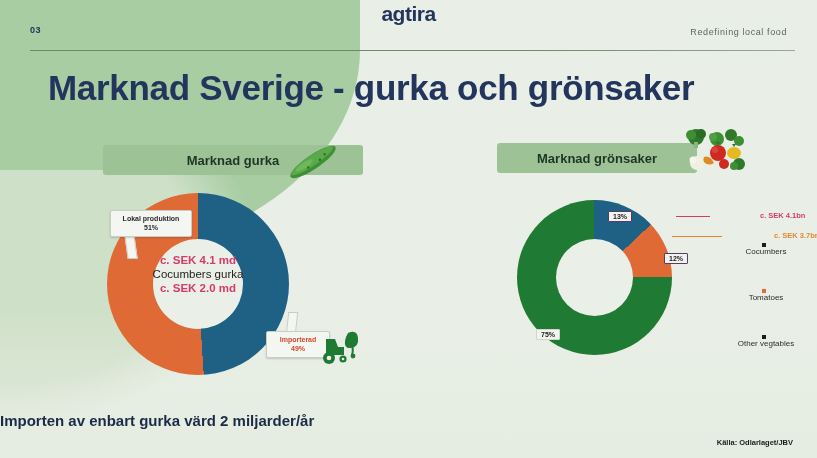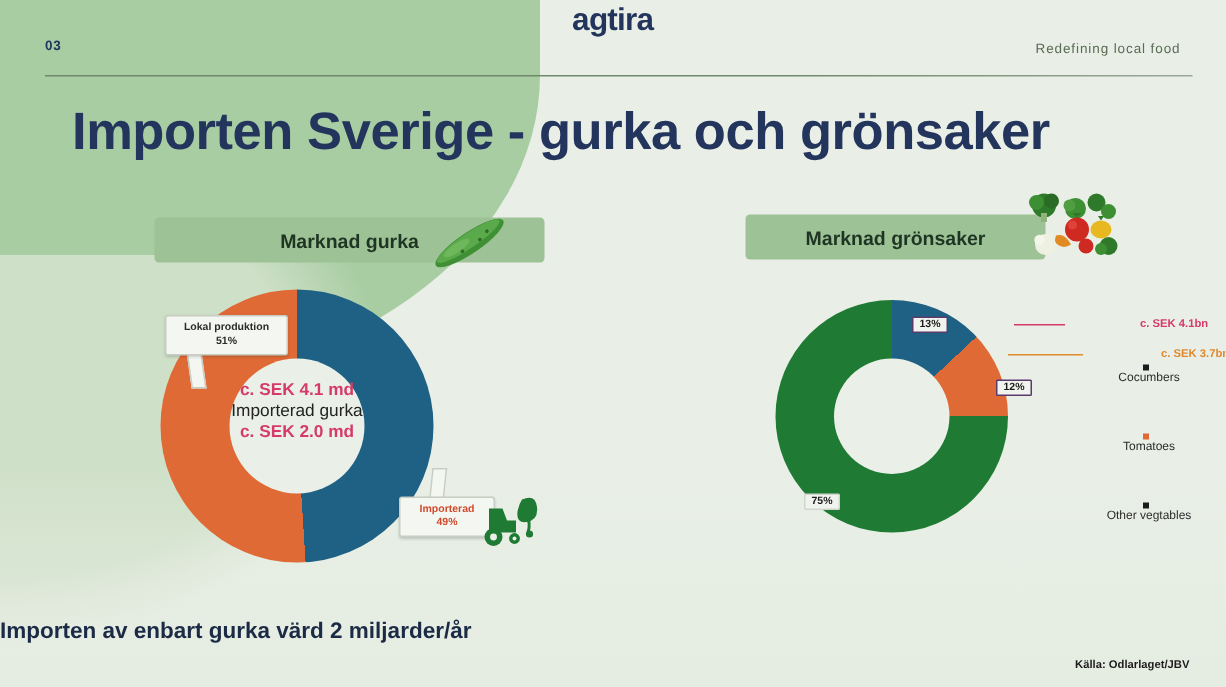--- a/index.html
+++ b/index.html
@@ -151,21 +151,21 @@
   <div class="bg-green-blob2"></div>
   <div class="bg-soft-bottom"></div>
 
   <div class="hdr">
     <div class="hdr-pagenum">03</div>
     <div class="hdr-logo">agtira</div>
     <div class="hdr-tagline">Redefining local food</div>
     <div class="hdr-rule"></div>
   </div>
 
-  <div class="title">Importen Sverige - gurka och grönsaker</div>
+  <div class="title">Marknad Sverige - gurka och grönsaker</div>
 
   <div class="pill" id="pill-left">
     <span>Marknad gurka</span>
   </div>
 
   <svg class="cuke" viewBox="0 0 62 52">
     <g transform="rotate(-34 31 26)">
       <ellipse cx="31" cy="26" rx="27" ry="7" fill="#3f8f35"></ellipse>
       <ellipse cx="31" cy="24.5" rx="25" ry="5" fill="#5aa94a"></ellipse>
       <ellipse cx="22" cy="24" rx="10" ry="3" fill="#76bf63" opacity=".7"></ellipse>
@@ -174,21 +174,21 @@
       <circle cx="24" cy="28" r="1.2" fill="#2e6b27"></circle>
     </g>
   </svg>
 
   <div class="donut" id="donut-left" style="background:conic-gradient(from 0deg,#1f6184 0deg 176.4deg,#e06a36 176.4deg 360deg);">
     <div class="hole"></div>
   </div>
 
   <div class="ctr" id="ctr-left">
     <div class="l1">c. SEK 4.1 md</div>
-    <div class="l2">Importerad gurka</div>
+    <div class="l2">Cocumbers gurka</div>
     <div class="l3">c. SEK 2.0 md</div>
   </div>
 
   <div class="co-stem" id="stem1"></div>
   <div class="callout" id="co-lokal">
     <span class="t">Lokal produktion</span>
     <span class="t">51%</span>
   </div>
 
   <div class="co-stem" id="stem2"></div>

